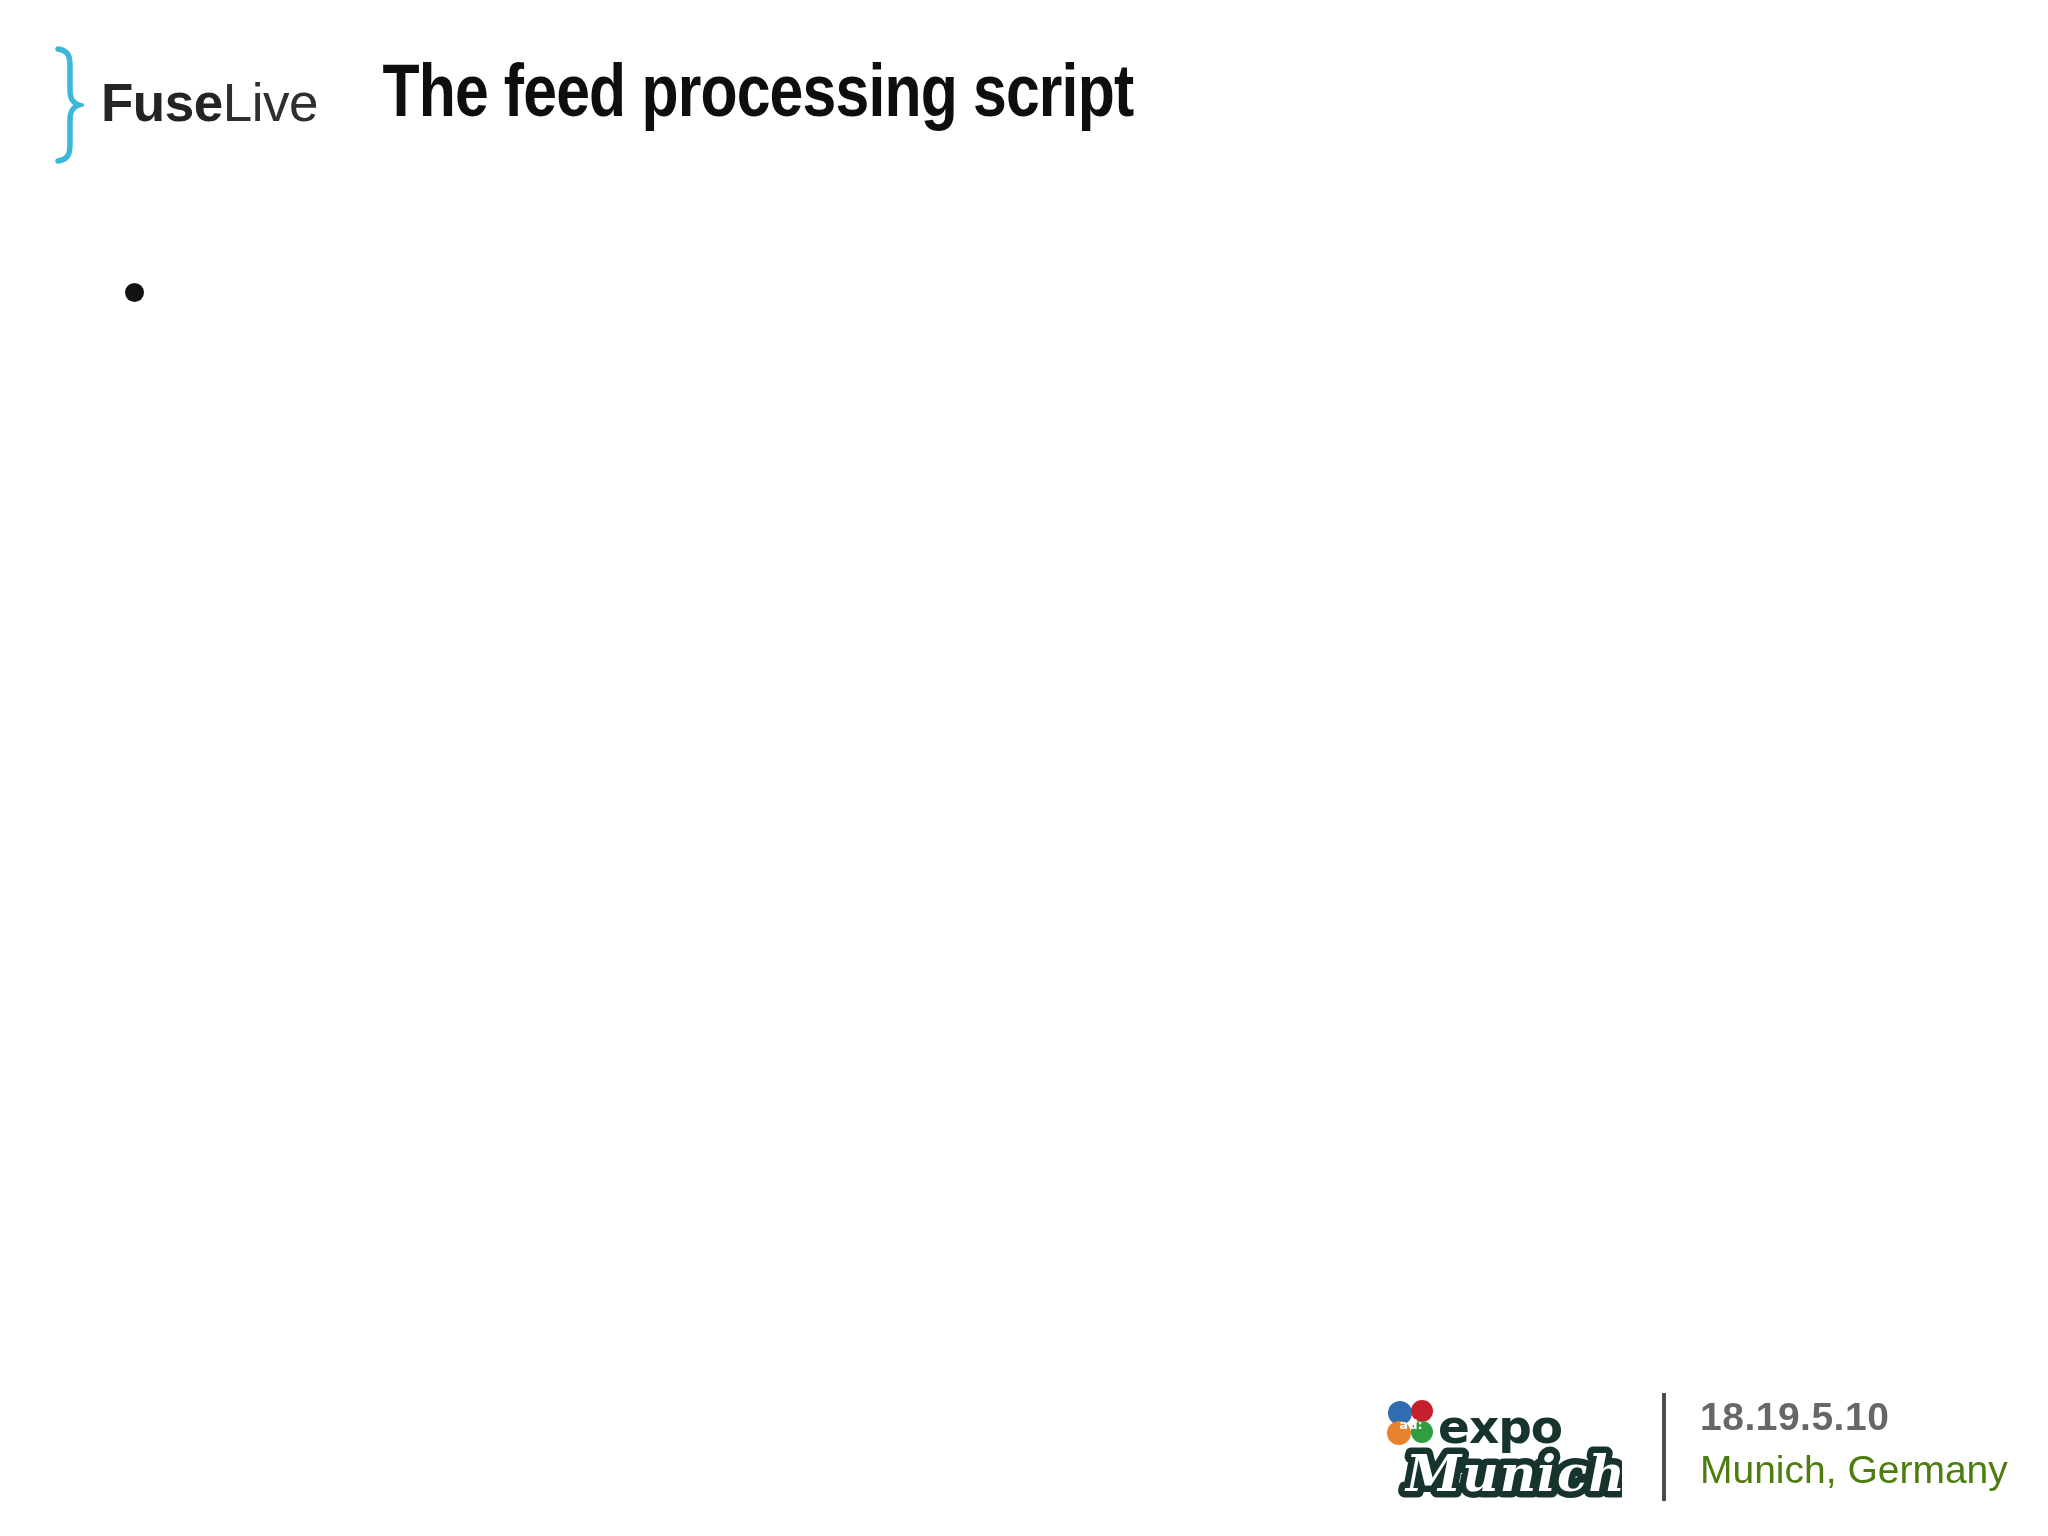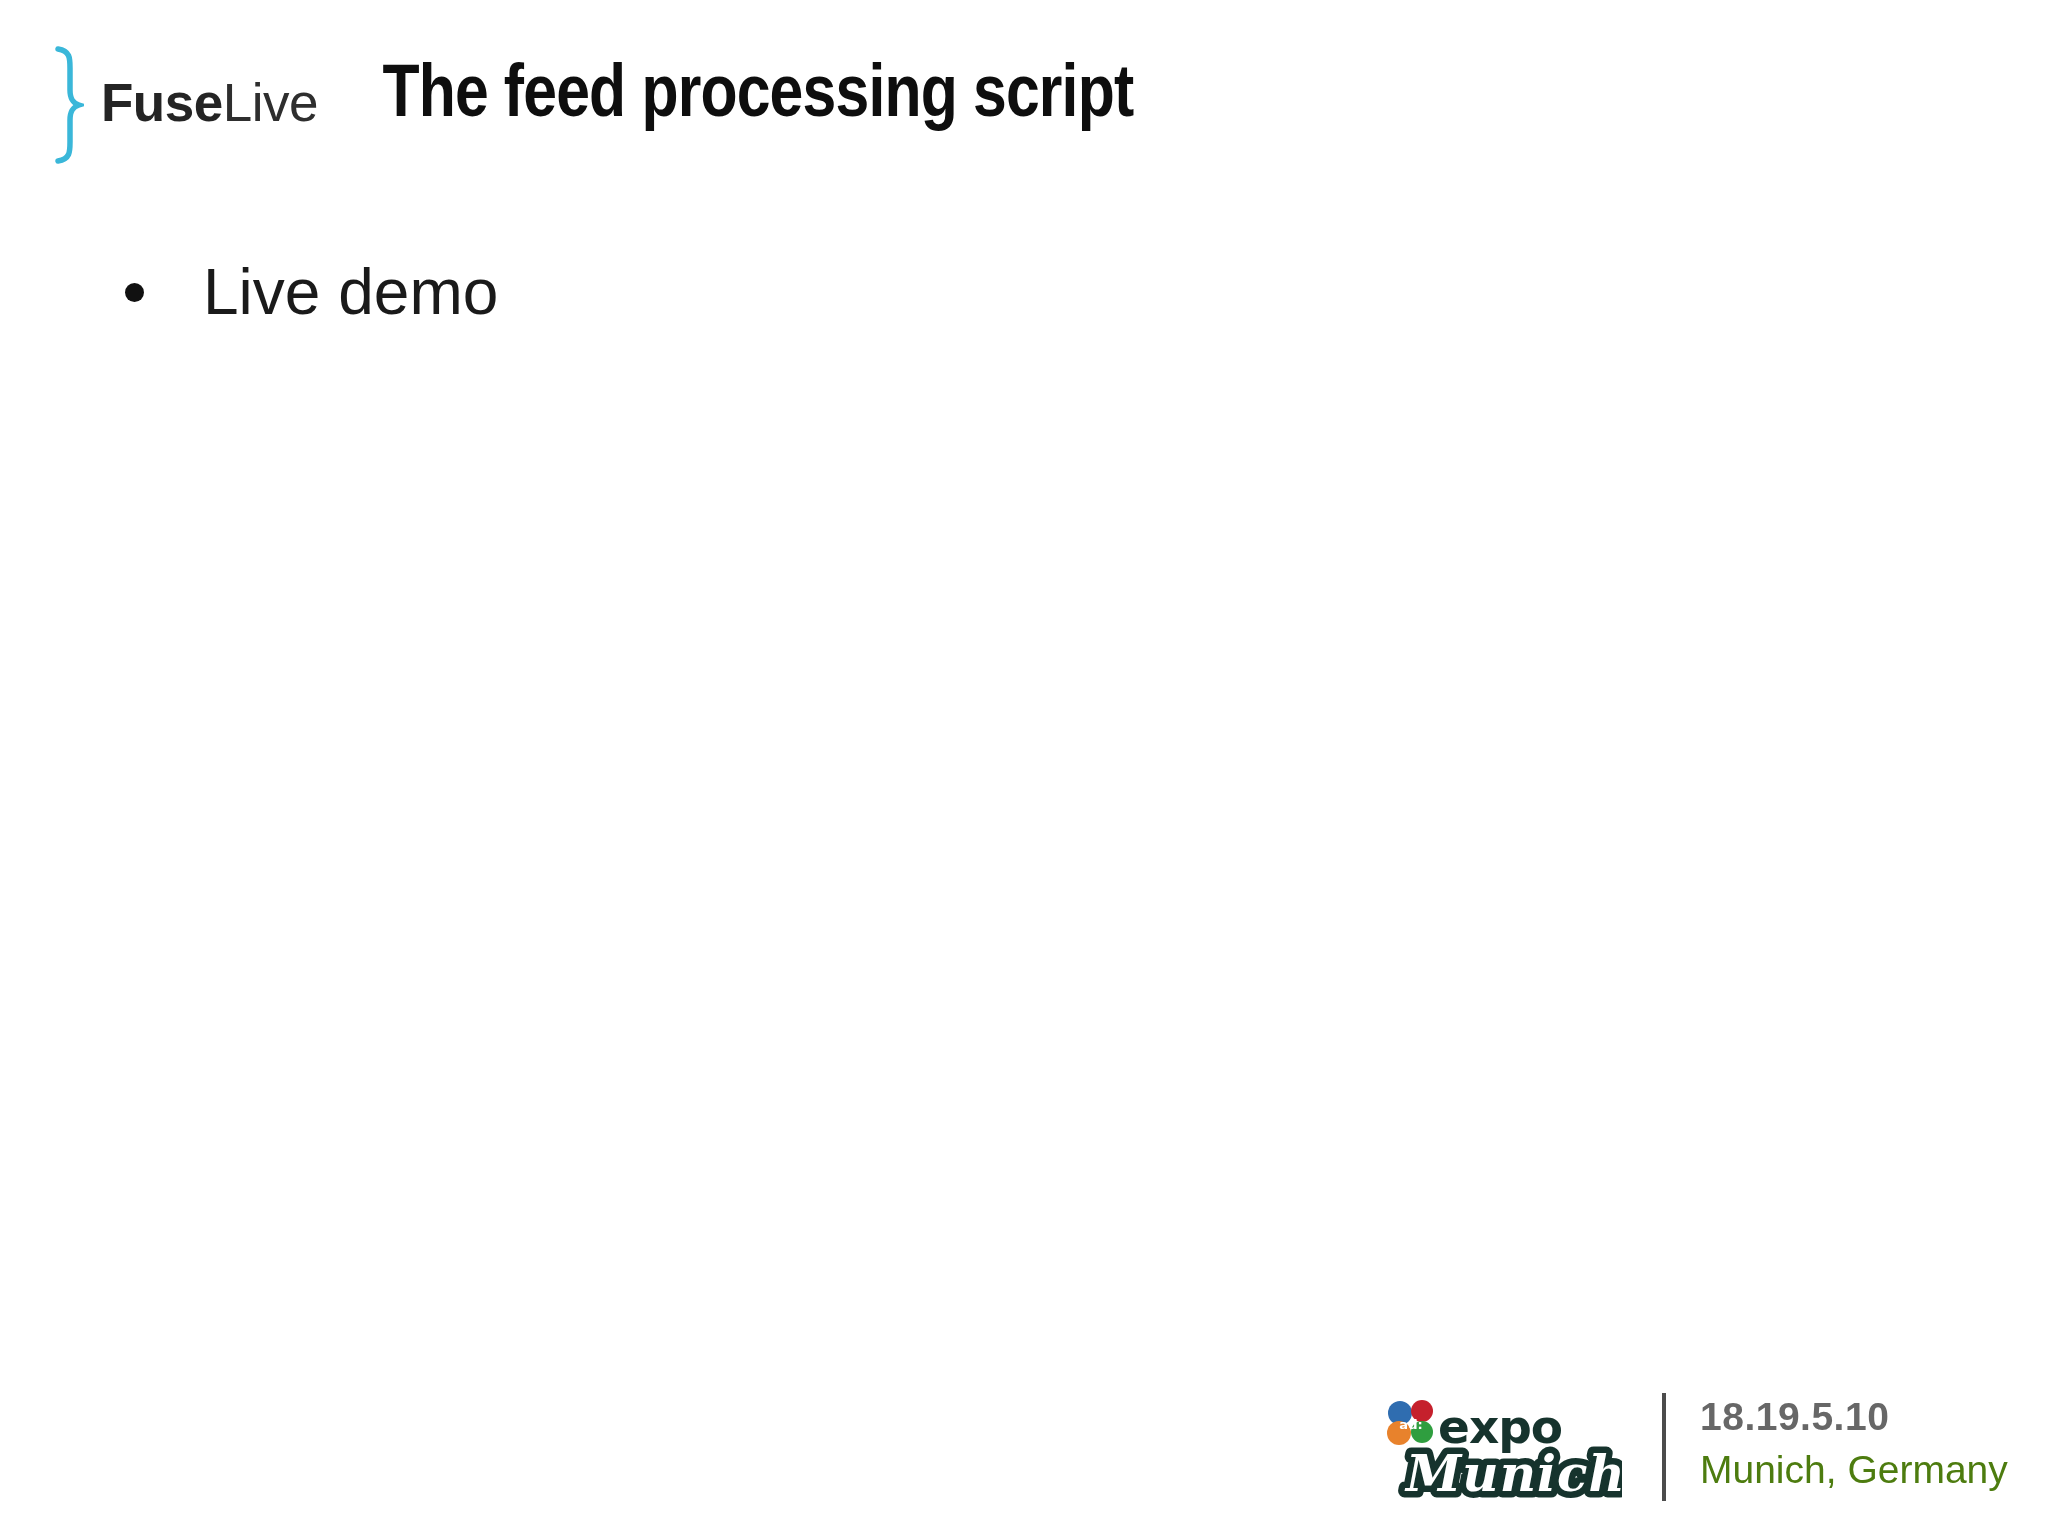--- a/index.html
+++ b/index.html
@@ -58,21 +58,20 @@
   </svg>
   <div class="brand-name"><span class="brand-bold">Fuse</span><span class="brand-light">Live</span></div>
 </div>
 
 <div class="title-wrap">
   <h1 class="slide-title">The feed processing script</h1>
 </div>
 
 <div class="bullet-row">
   <span class="bullet-dot"></span>
-  <span class="bullet-text">Live demo</span>
 </div>
 
 <svg class="event-logo" width="240" height="146" viewBox="0 0 240 146">
   <g>
     <circle cx="18" cy="23" r="12" fill="#2f6db0"></circle>
     <circle cx="40" cy="21" r="11" fill="#c5202c"></circle>
     <circle cx="17" cy="43" r="12" fill="#e8822c"></circle>
     <circle cx="40" cy="42" r="11" fill="#2f9e3f"></circle>
     <text x="29" y="39" text-anchor="middle" font-family="DejaVu Sans, sans-serif" font-size="13" font-weight="bold" fill="#ffffff">ad:</text>
   </g>

